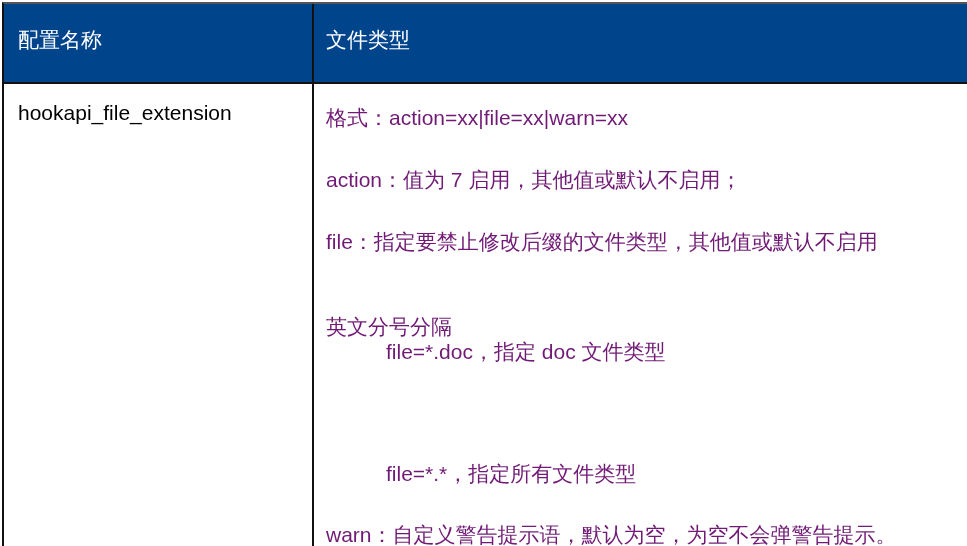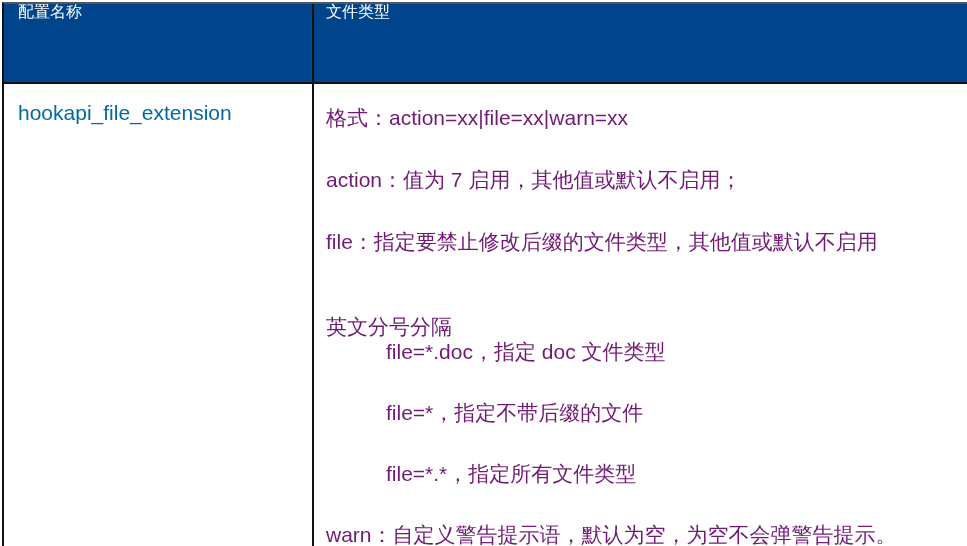--- a/index.html
+++ b/index.html
@@ -2,41 +2,40 @@
 <html><head>
   <meta charset="utf-8">
   <style>
     html, body { margin: 0; padding: 0; background: #ffffff; }
     body { width: 967px; height: 546px; overflow: hidden; position: relative;
            font-family: "Liberation Sans", "DejaVu Sans", sans-serif; color: #111; }
     .table { position: absolute; left: 2px; top: 2px; width: 980px; height: 560px;
              border-left: 2px solid #111; border-top: 2px solid #555; }
     .header { position: absolute; left: 0; top: 0; width: 100%; height: 78px;
               background: #00448c; border-bottom: 2px solid #111; }
-    .hcell { position: absolute; top: 0; height: 78px; color: #fff; font-size: 16px;
-             line-height: 1; box-sizing: border-box; }
+    .hcell { position: absolute; top: 0; height: 78px; color: #fff; font-size: 21px;
+             line-height: 1; padding-top: 25px; box-sizing: border-box; }
     .hcell.c1 { left: 14px; }
     .hcell.c2 { left: 322px; }
     .vline { position: absolute; left: 308px; top: 0; width: 2px; height: 100%; background: #111; }
-    .name { position: absolute; left: 14px; top: 97px; font-size: 21px; color: #0369a1; }
+    .name { position: absolute; left: 14px; top: 97px; font-size: 21px; color: #000000; }
     .line { position: absolute; font-size: 21px; color: #701a75; white-space: nowrap; }
   </style>
 </head>
 <body>
 
 <div class="table">
   <div class="header">
     <div class="hcell c1">配置名称</div>
     <div class="hcell c2">文件类型</div>
   </div>
   <div class="vline"></div>
 
   <div class="name">hookapi_file_extension</div>
 
   <div class="line" style="left:322px; top:100px;">格式：action=xx|file=xx|warn=xx</div>
   <div class="line" style="left:322px; top:162px;">action：值为 7 启用，其他值或默认不启用；</div>
   <div class="line" style="left:322px; top:224px;">file：指定要禁止修改后缀的文件类型，其他值或默认不启用</div>
   <div class="line" style="left:322px; top:271px;margin-top:38px;">英文分号分隔</div>
   <div class="line" style="left:382px; top:334px;">file=*.doc，指定 doc 文件类型</div>
-  <div class="line" style="left:382px; top:395px;">file=*，指定不带后缀的文件</div>
   <div class="line" style="left:382px; top:456px;">file=*.*，指定所有文件类型</div>
   <div class="line" style="left:322px; top:517px;">warn：自定义警告提示语，默认为空，为空不会弹警告提示。</div>
 </div>
 
 </body></html>

